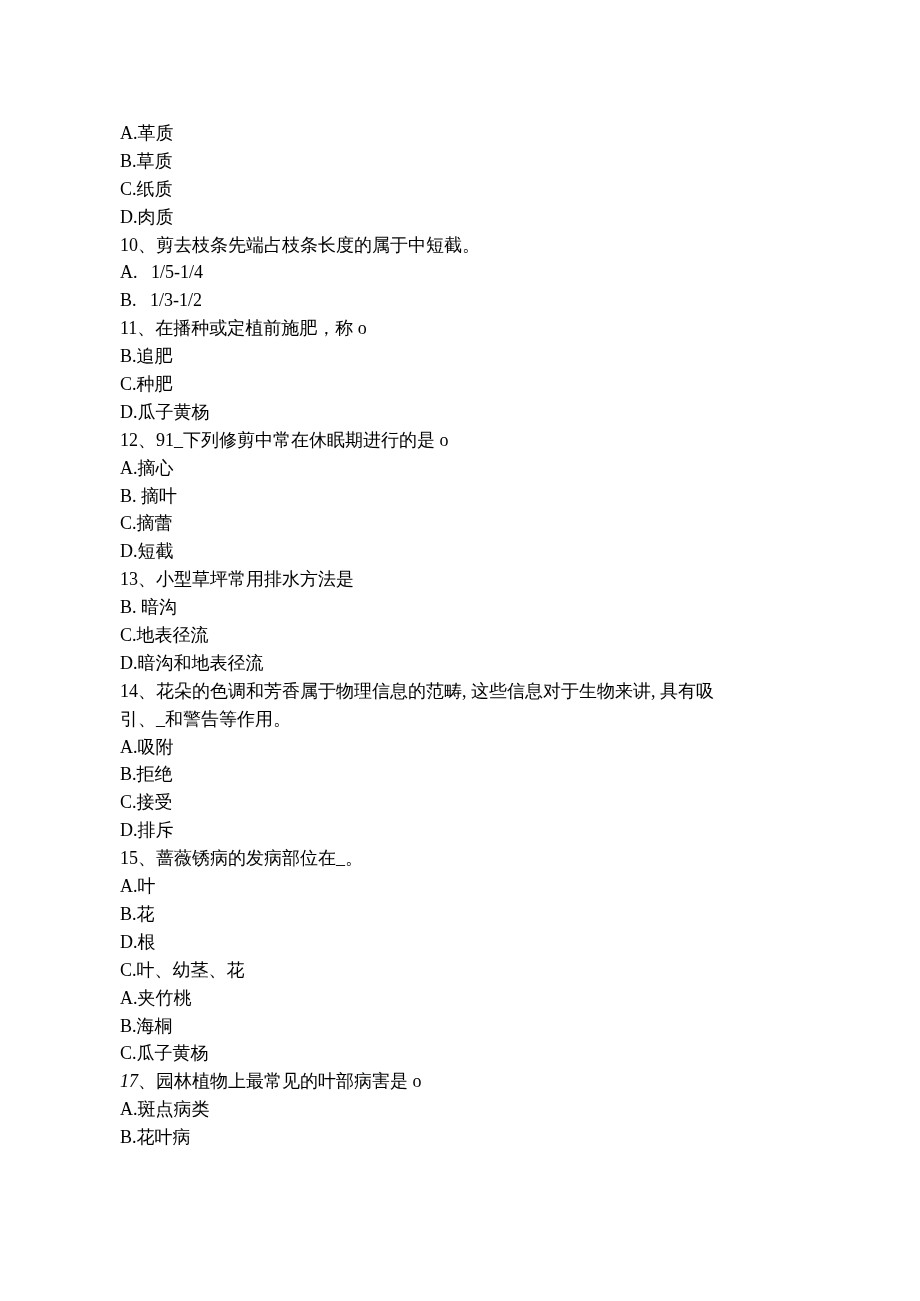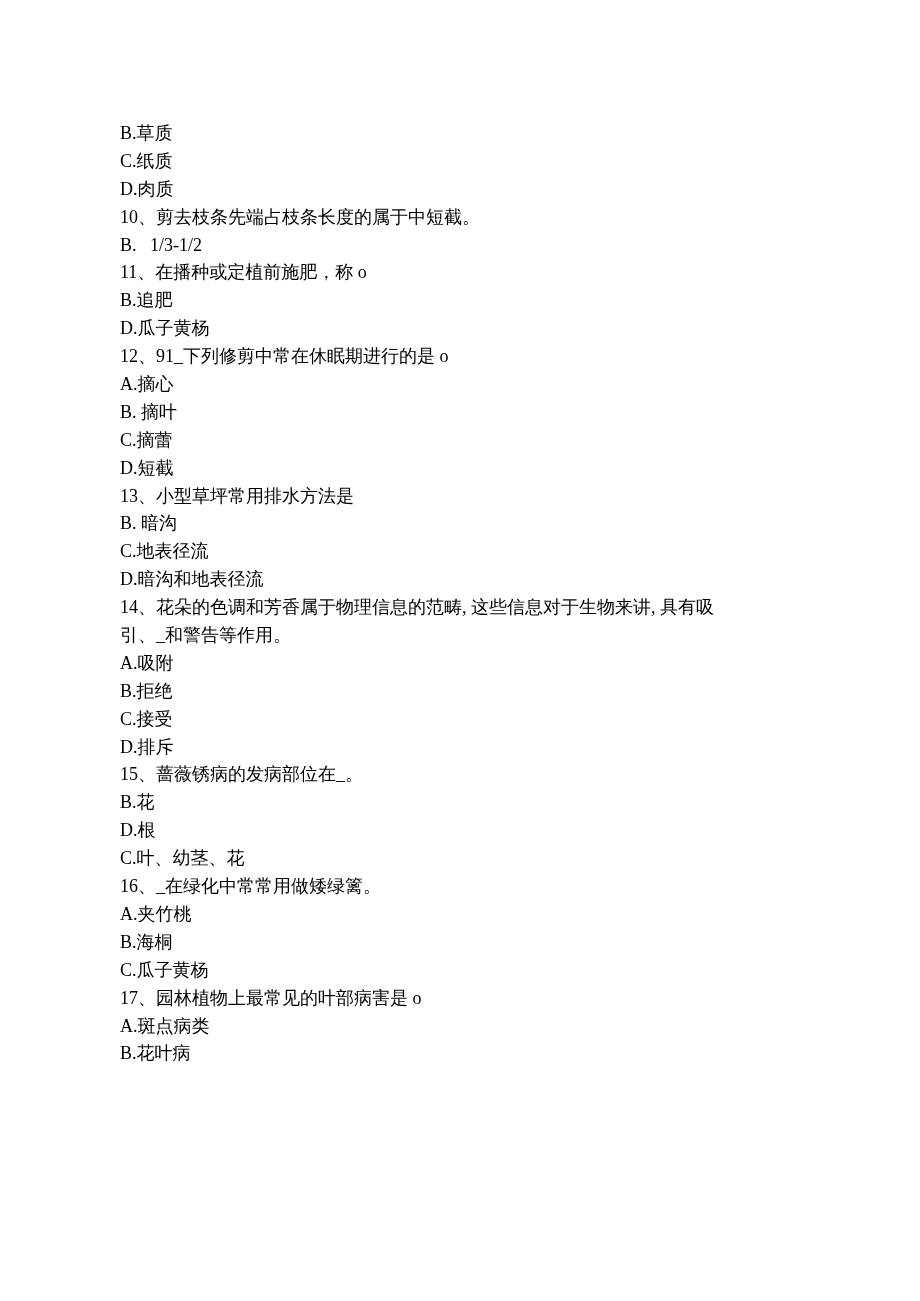--- a/index.html
+++ b/index.html
@@ -13,35 +13,39 @@
       padding: 120px 120px 60px 120px;
       font-size: 18px;
       line-height: 1.55;
       color: #000000;
     }
     .line {
       margin: 0;
       white-space: pre-wrap;
     }
     .italic {
+      font-style: italic;
     }
   </style>
 </head>
 <body>
 
 <div class="page">
+  <p class="line">A.革质</p>
   <p class="line">B.草质</p>
   <p class="line">C.纸质</p>
   <p class="line">D.肉质</p>
 
   <p class="line">10、剪去枝条先端占枝条长度的属于中短截。</p>
+  <p class="line">A.   1/5-1/4</p>
   <p class="line">B.   1/3-1/2</p>
 
   <p class="line">11、在播种或定植前施肥，称 o</p>
   <p class="line">B.追肥</p>
+  <p class="line">C.种肥</p>
   <p class="line">D.瓜子黄杨</p>
 
   <p class="line">12、91_下列修剪中常在休眠期进行的是 o</p>
   <p class="line">A.摘心</p>
   <p class="line">B. 摘叶</p>
   <p class="line">C.摘蕾</p>
   <p class="line">D.短截</p>
 
   <p class="line">13、小型草坪常用排水方法是</p>
   <p class="line">B. 暗沟</p>
@@ -49,25 +53,25 @@
   <p class="line">D.暗沟和地表径流</p>
 
   <p class="line">14、花朵的色调和芳香属于物理信息的范畴, 这些信息对于生物来讲, 具有吸</p>
   <p class="line">引、_和警告等作用。</p>
   <p class="line">A.吸附</p>
   <p class="line">B.拒绝</p>
   <p class="line">C.接受</p>
   <p class="line">D.排斥</p>
 
   <p class="line">15、蔷薇锈病的发病部位在_。</p>
+  <p class="line">A.叶</p>
   <p class="line">B.花</p>
   <p class="line">D.根</p>
   <p class="line">C.叶、幼茎、花</p>
 
-  <p class="line">16、_在绿化中常常用做矮绿篱。</p>
   <p class="line">A.夹竹桃</p>
   <p class="line">B.海桐</p>
   <p class="line">C.瓜子黄杨</p>
 
   <p class="line"><span class="italic">17</span><span>、园林植物上最常见的叶部病害是 o</span></p>
   <p class="line">A.斑点病类</p>
   <p class="line">B.花叶病</p>
 </div>
 
 </body></html>

